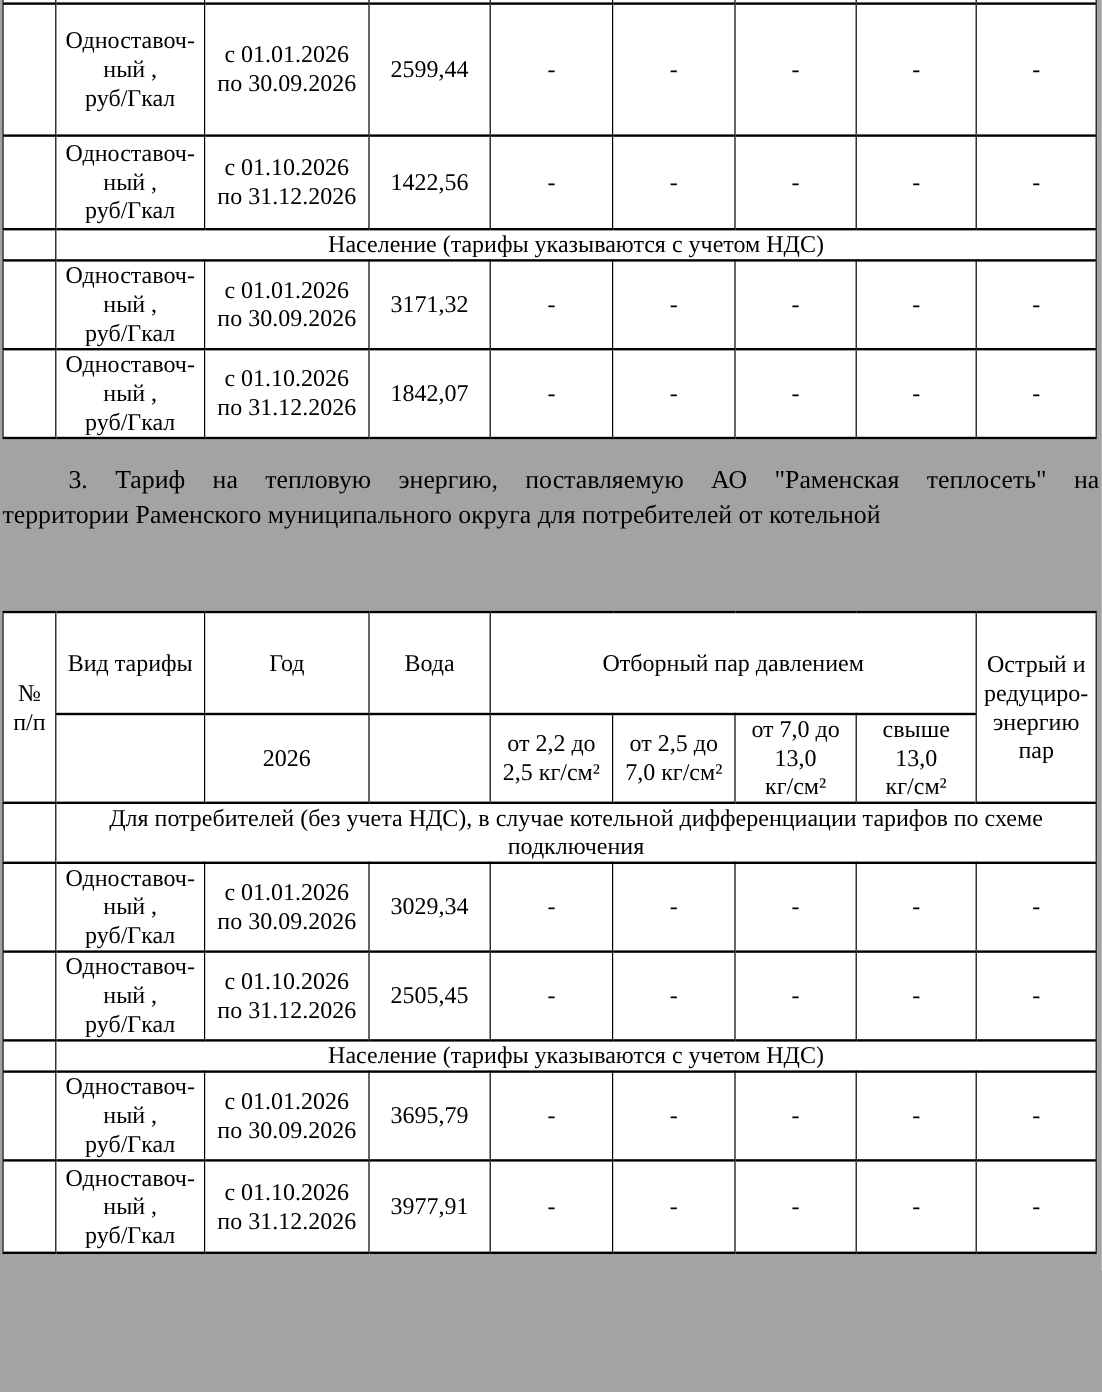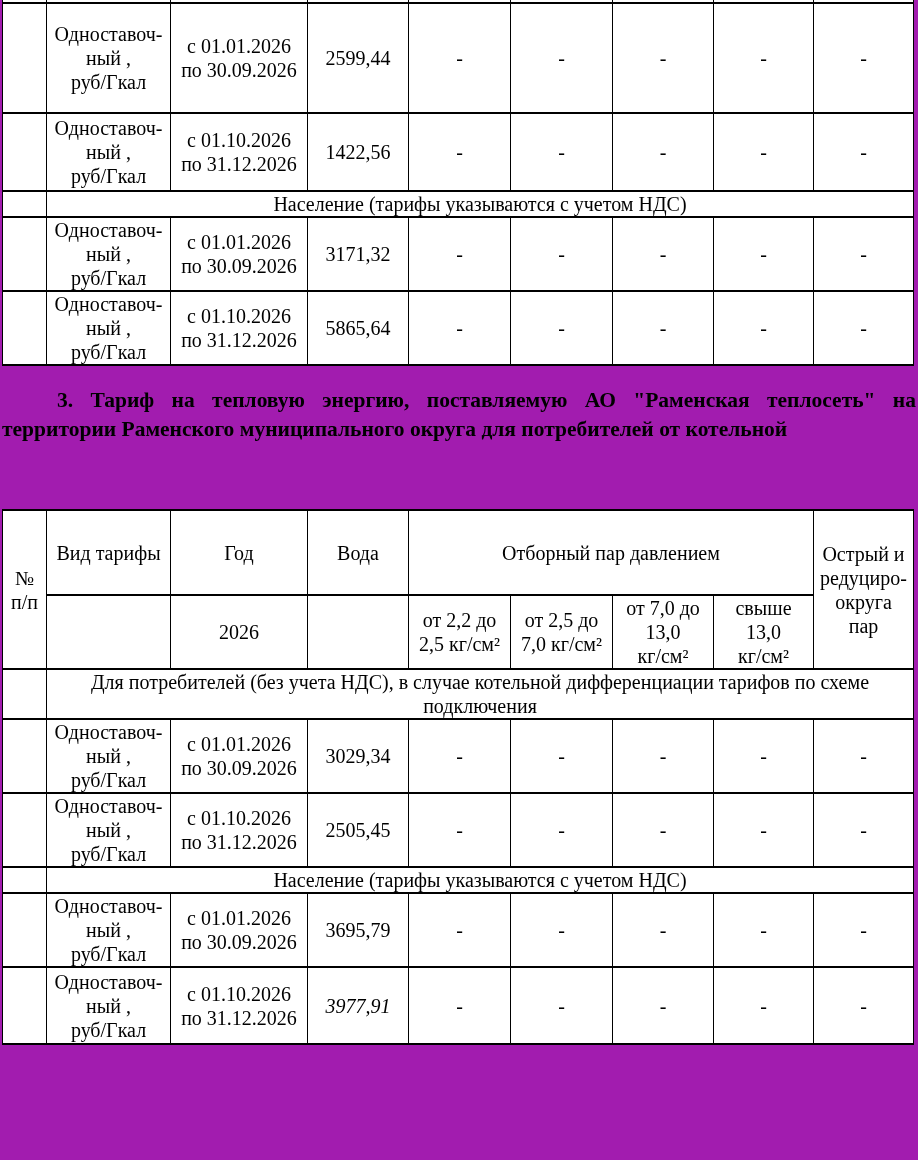--- a/index.html
+++ b/index.html
@@ -1,20 +1,20 @@
 <!DOCTYPE html>
 <html><head>
 <meta charset="utf-8">
 <style>
   html, body { margin: 0; padding: 0; }
   #page {
     position: relative;
     width: 918px;
     height: 1160px;
-    background: #a21caf;
+    background: #a3a3a3;
     font-family: "Liberation Serif", "DejaVu Serif", serif;
     color: #000;
     overflow: hidden;
   }
   table.tbl {
     position: absolute;
     border-collapse: collapse;
     table-layout: fixed;
     background: #FFFFFF;
   }
@@ -31,30 +31,30 @@
   table.tbl tr.sliver td { border-top: 0; height: 2px; }
   td.pre { white-space: pre-line; }
   td.sec {
     text-align: left;
     padding-left: 5px;
     font-size: 20px;
     line-height: 21px;
     white-space: pre-line;
   }
   td.hdr2 { line-height: 21px; font-size: 19.5px; }
-  td.vtop { vertical-align: top; padding-top: 12px; font-style: italic; }
+  td.vtop { vertical-align: top; padding-top: 12px; }
   #intro {
     position: absolute;
     left: 2px;
     top: 386px;
     width: 914px;
     font-size: 21.5px;
     line-height: 29px;
   }
-  .line { text-align: left; white-space: nowrap; font-weight: bold; }
+  .line { text-align: left; white-space: nowrap; }
   .just { text-align: justify; text-align-last: justify; white-space: normal; }
   .indent { text-indent: 55px; }
 </style>
 </head>
 <body>
 
 <div id="page">
 
   <table class="tbl" style="left:2px; top:0; width:911px;">
     <colgroup>
@@ -126,21 +126,21 @@
       <td>-</td>
       <td>-</td>
     </tr>
     <tr style="height:70px">
       <td></td>
       <td class="pre">Одноставоч-
 ный ,
 руб/Гкал</td>
       <td class="pre">с 01.10.2026
 по 31.12.2026</td>
-      <td>5865,64</td>
+      <td>1842,07</td>
       <td>-</td>
       <td>-</td>
       <td>-</td>
       <td>-</td>
       <td>-</td>
     </tr>
   </tbody>
     </table>
 
   <div id="intro">
@@ -163,21 +163,21 @@
     <tbody>
         <tr style="height:85px">
       <td rowspan="2" class="pre">№
 п/п</td>
       <td>Вид тарифы</td>
       <td>Год</td>
       <td>Вода</td>
       <td colspan="4">Отборный пар давлением</td>
       <td rowspan="2" class="pre">Острый и
 редуциро-
-округа
+энергию
 пар</td>
     </tr>
     <tr style="height:61px">
       <td></td>
       <td>2026</td>
       <td></td>
       <td class="pre hdr2">от 2,2 до
 2,5 кг/см²</td>
       <td class="pre hdr2">от 2,5 до
 7,0 кг/см²</td>

